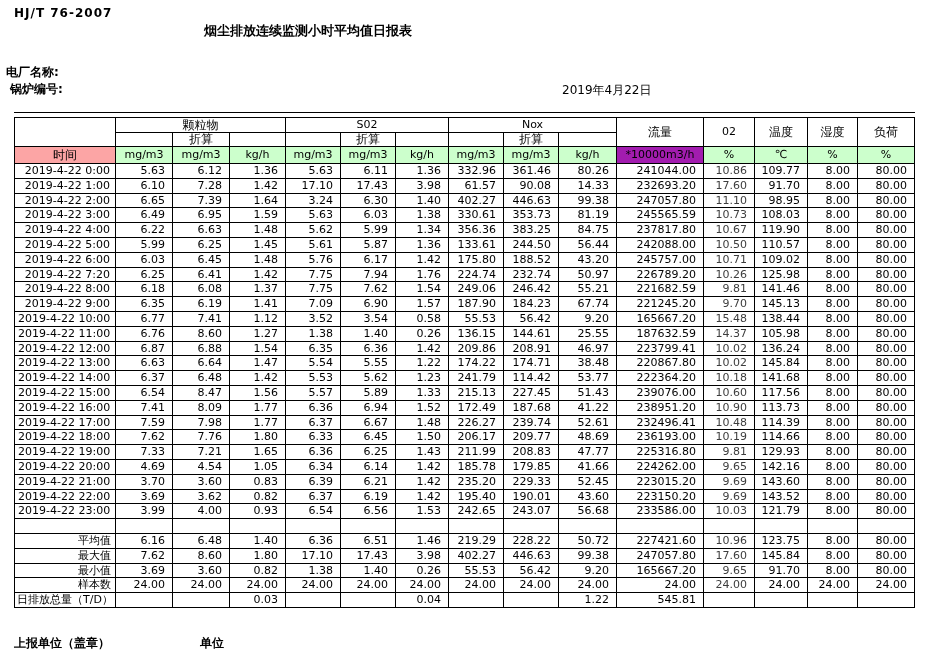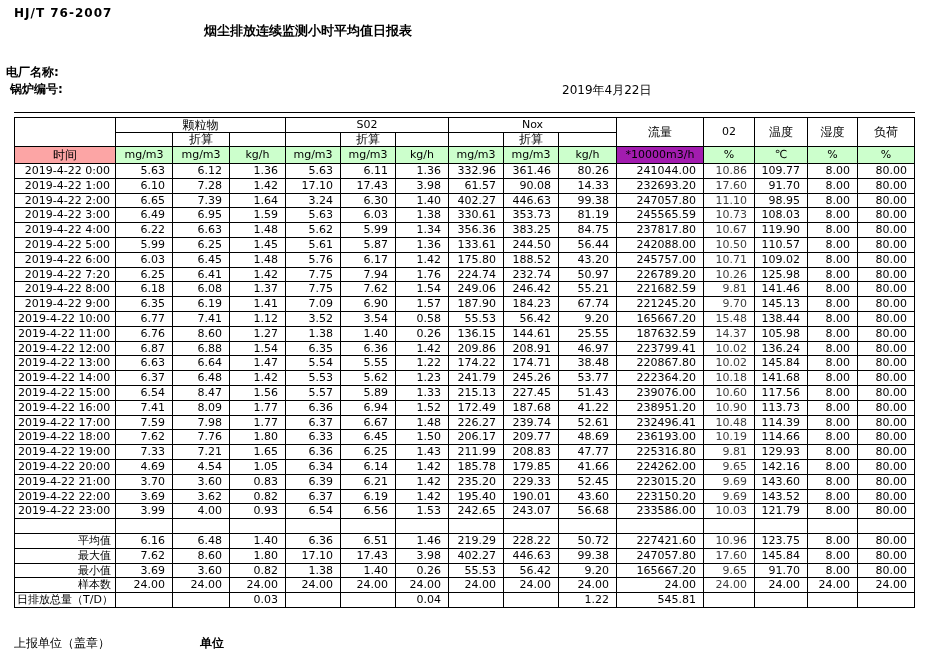--- a/index.html
+++ b/index.html
@@ -17,21 +17,21 @@
   thead tr.r1 td{height:14px;line-height:14px;}
   thead tr.r2 td{height:13px;line-height:13px;}
   thead tr.r3 td{height:16px;line-height:16px;}
   .h-cjk{font-size:12px;}
   .c-time{text-align:right;padding-right:5px !important;}
   .c-num{text-align:right;padding-right:7px !important;}
   .c-o2{color:#3d3d3d;}
   .c-label-right{text-align:right;padding-right:4px !important;}
   .c-label-left{text-align:left;padding-left:2px !important;margin-top:44px;}
   .footer-note{position:absolute;left:14px;top:616px;font-weight:bold;font-size:12px;}
-  .report-unit{position:absolute;left:14px;top:635px;font-weight:normal;font-size:12px;}
+  .report-unit{position:absolute;left:14px;top:635px;font-weight:bold;font-size:12px;}
   .unit-label{position:absolute;left:200px;top:635px;font-weight:bold;font-size:12px;}
 </style>
 </head>
 <body>
 
 <div class="doc">
 
   <div class="doc-code">HJ/T  76-2007</div>
   <div class="title">烟尘排放连续监测小时平均值日报表</div>
   <div class="plant-label">电厂名称:</div>
@@ -340,21 +340,21 @@
         </tr>
         <tr>
           <td class="c-time">2019-4-22 14:00</td>
           <td class="c-num">6.37</td>
           <td class="c-num">6.48</td>
           <td class="c-num">1.42</td>
           <td class="c-num">5.53</td>
           <td class="c-num">5.62</td>
           <td class="c-num">1.23</td>
           <td class="c-num">241.79</td>
-          <td class="c-num">245.26</td>
+          <td class="c-num">114.42</td>
           <td class="c-num">53.77</td>
           <td class="c-num">222364.20</td>
           <td class="c-num c-o2">10.18</td>
           <td class="c-num">141.68</td>
           <td class="c-num">8.00</td>
           <td class="c-num">80.00</td>
         </tr>
         <tr>
           <td class="c-time">2019-4-22 15:00</td>
           <td class="c-num">6.54</td>

